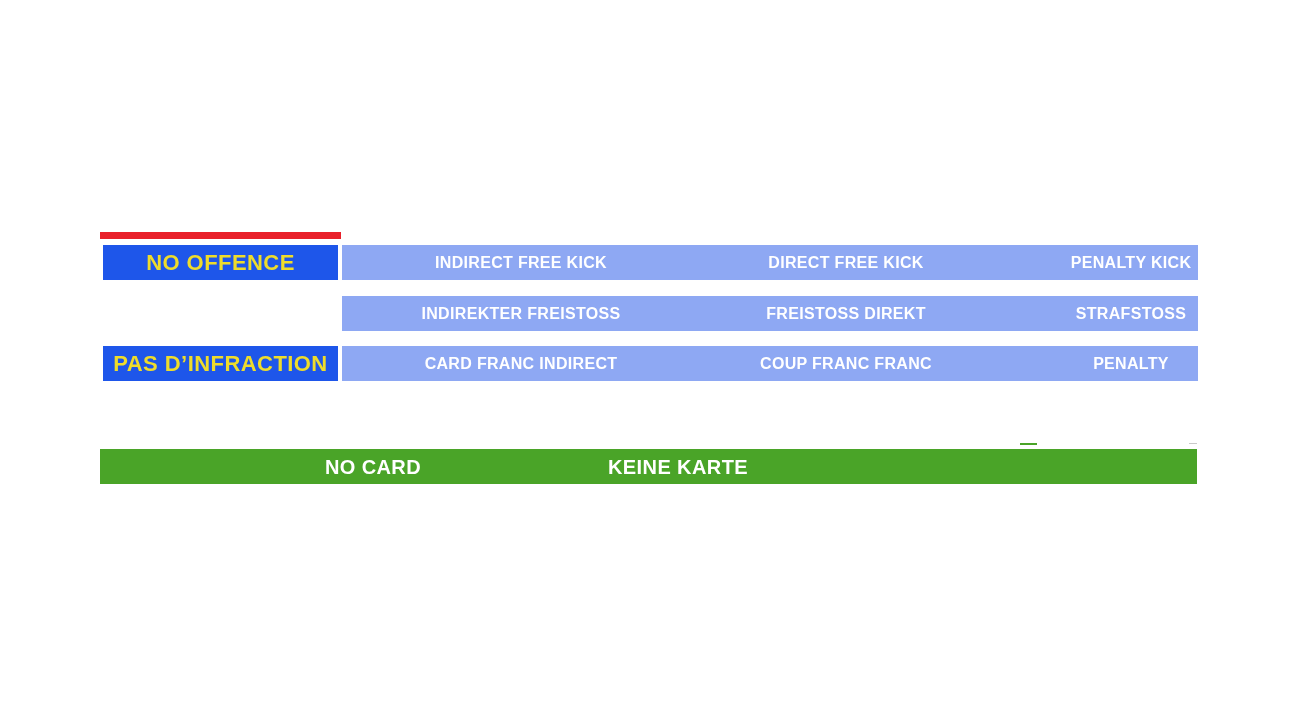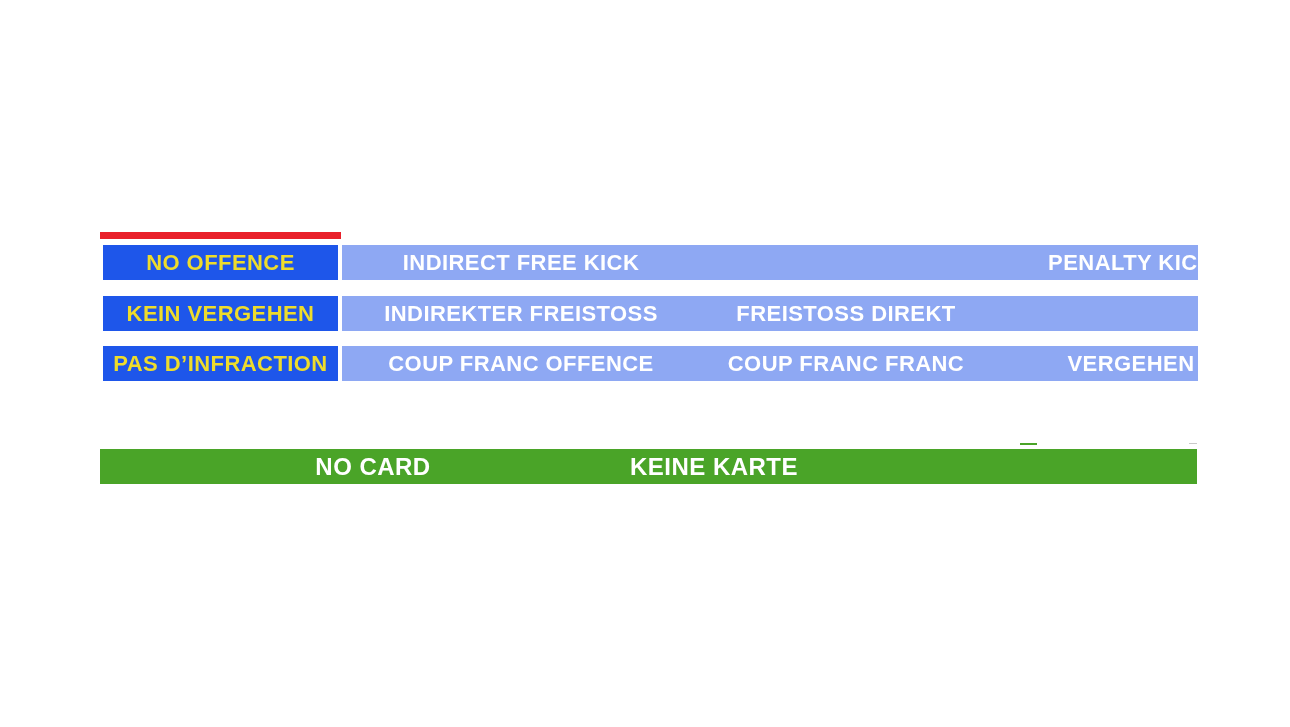--- a/index.html
+++ b/index.html
@@ -49,21 +49,21 @@
     white-space: nowrap;
   }
   .sanction-bar {
     position: absolute;
     left: 342px;
     top: 0;
     width: 856px;
     height: 35px;
     background: #8ea8f3;
     color: #ffffff;
-    font-size: 22px;
+    font-size: 16px;
     font-weight: 700;
   }
   .sanction {
     position: absolute;
     top: 50%;
     transform: translate(-50%, -50%);
     white-space: nowrap;
     letter-spacing: 0.02em;
   }
   .s0 { left: 179px; }
@@ -86,69 +86,68 @@
     background: #c9c9c9;
   }
   .card-bar {
     position: absolute;
     left: 100px;
     top: 449px;
     width: 1097px;
     height: 35px;
     background: #4aa428;
     color: #ffffff;
-    font-size: 24px;
+    font-size: 20px;
     font-weight: 700;
   }
   .card-label {
     position: absolute;
     top: 50%;
     transform: translate(-50%, -50%);
     white-space: nowrap;
     letter-spacing: 0.02em;
   }
   .c0 { left: 273px; }
-  .c1 { left: 578px; margin-left: 36px; }
+  .c1 { left: 578px; }
   .c2 { left: 922px; }
 </style>
 </head>
 <body>
 
 <div class="stage">
 
   <div class="red-bar"></div>
 
   <div class="lang-row row-0">
     <div class="offence-cell">
       <span>NO OFFENCE</span>
     </div>
     <div class="sanction-bar">
       <span class="sanction s0">INDIRECT FREE KICK</span>
+      <span class="sanction s1">DIRECT FREE KICK</span>
       <span class="sanction s2">PENALTY KICK</span>
     </div>
   </div>
 
   <div class="lang-row row-1">
-    <div class="offence-cell">
-      <span>KEIN VERGEHEN</span>
-    </div>
     <div class="sanction-bar">
       <span class="sanction s0">INDIREKTER FREISTOSS</span>
       <span class="sanction s1">FREISTOSS DIREKT</span>
+      <span class="sanction s2">STRAFSTOSS</span>
     </div>
   </div>
 
   <div class="lang-row row-2">
     <div class="offence-cell">
       <span>PAS D’INFRACTION</span>
     </div>
     <div class="sanction-bar">
-      <span class="sanction s0">COUP FRANC OFFENCE</span>
+      <span class="sanction s0">CARD FRANC INDIRECT</span>
       <span class="sanction s1">COUP FRANC FRANC</span>
-      <span class="sanction s2">VERGEHEN</span>
+      <span class="sanction s2">PENALTY</span>
     </div>
   </div>
 
   <div class="green-tick"></div>
   <div class="gray-dash"></div>
 
   <div class="card-bar">
     <span class="card-label c0">NO CARD</span>
     <span class="card-label c1">KEINE KARTE</span>
   </div>

